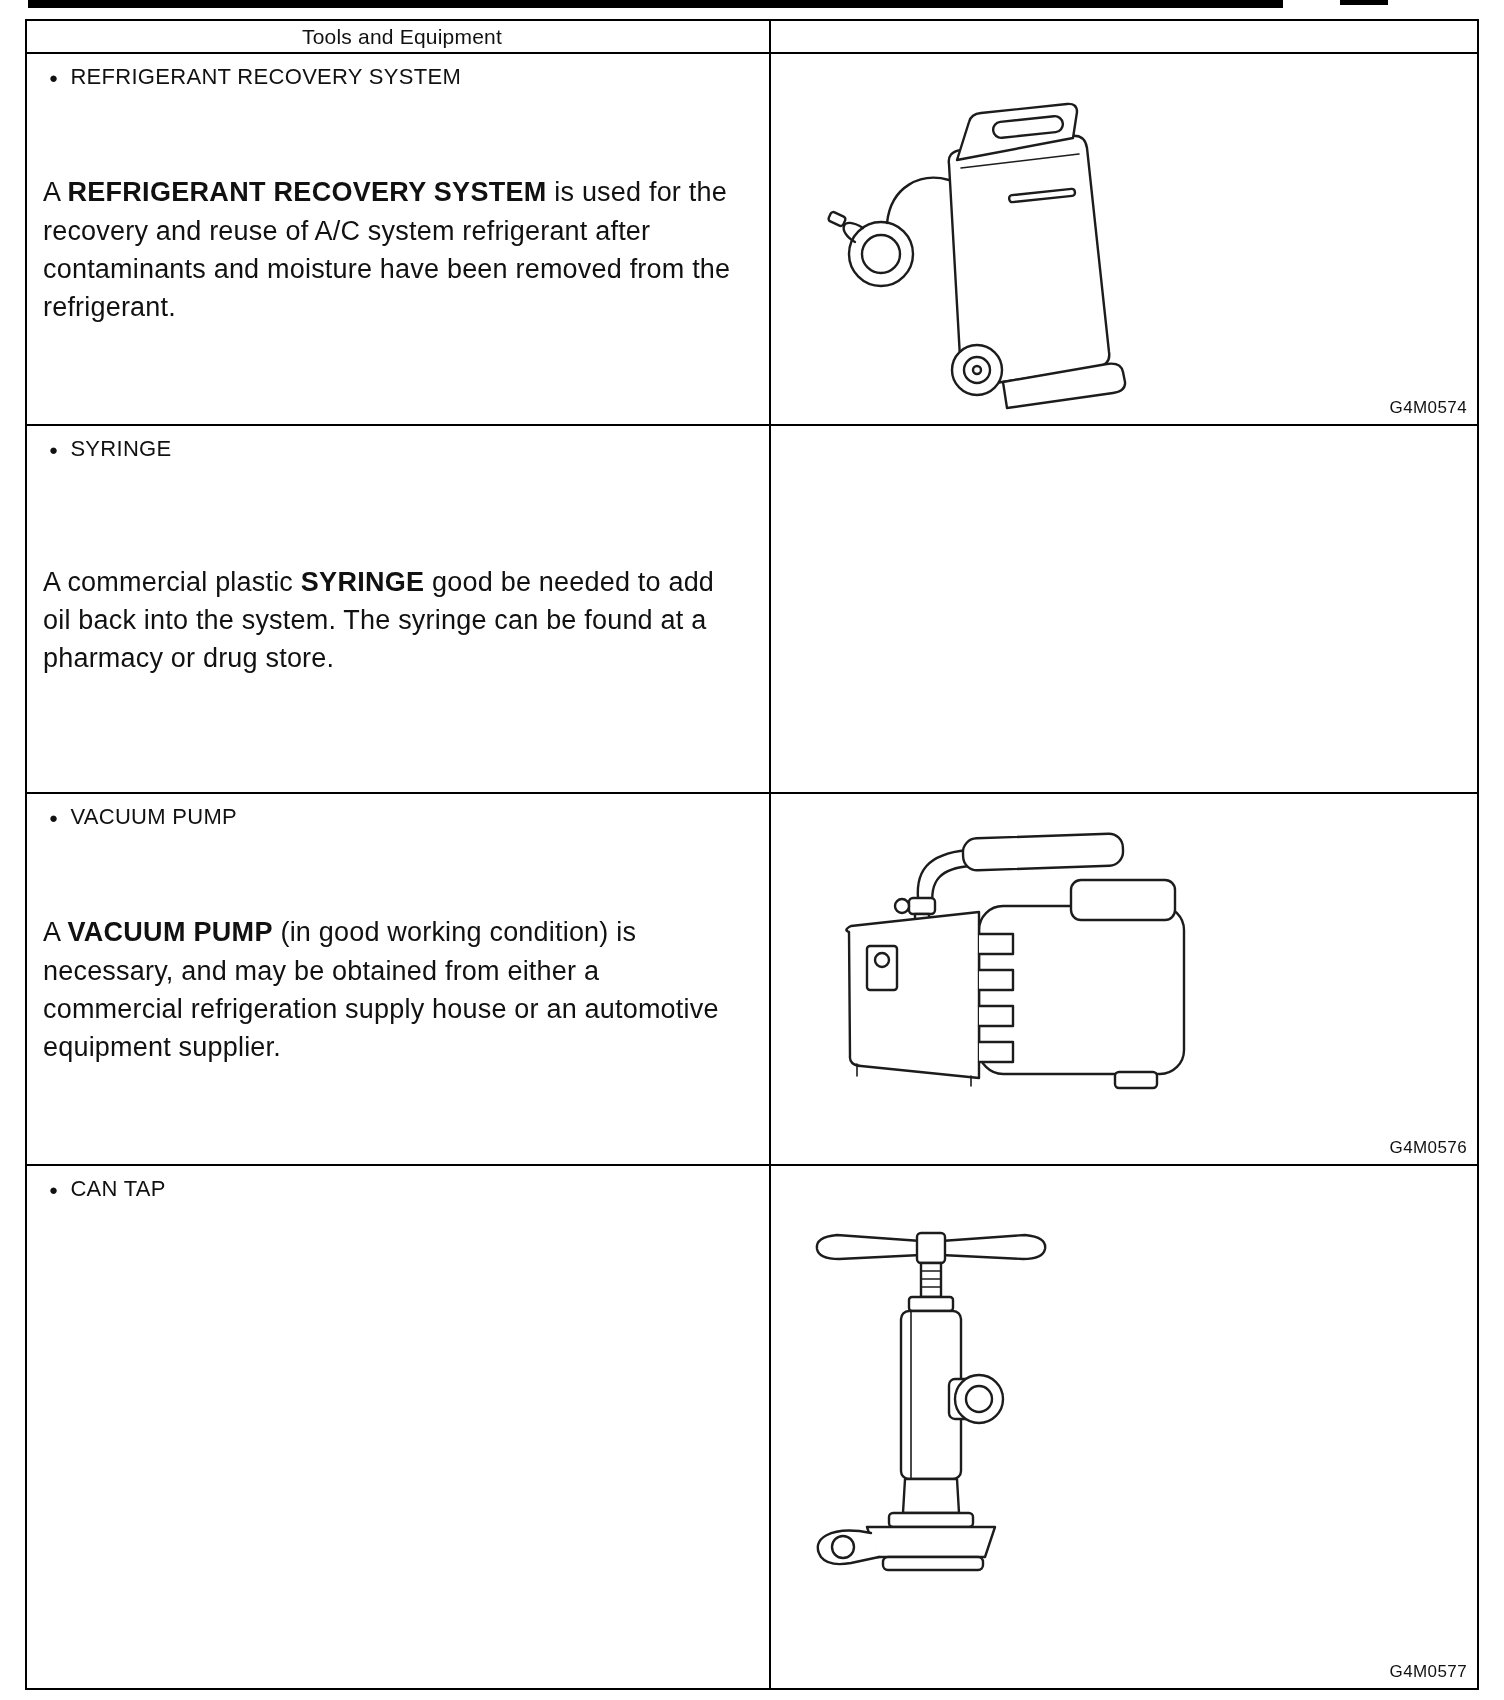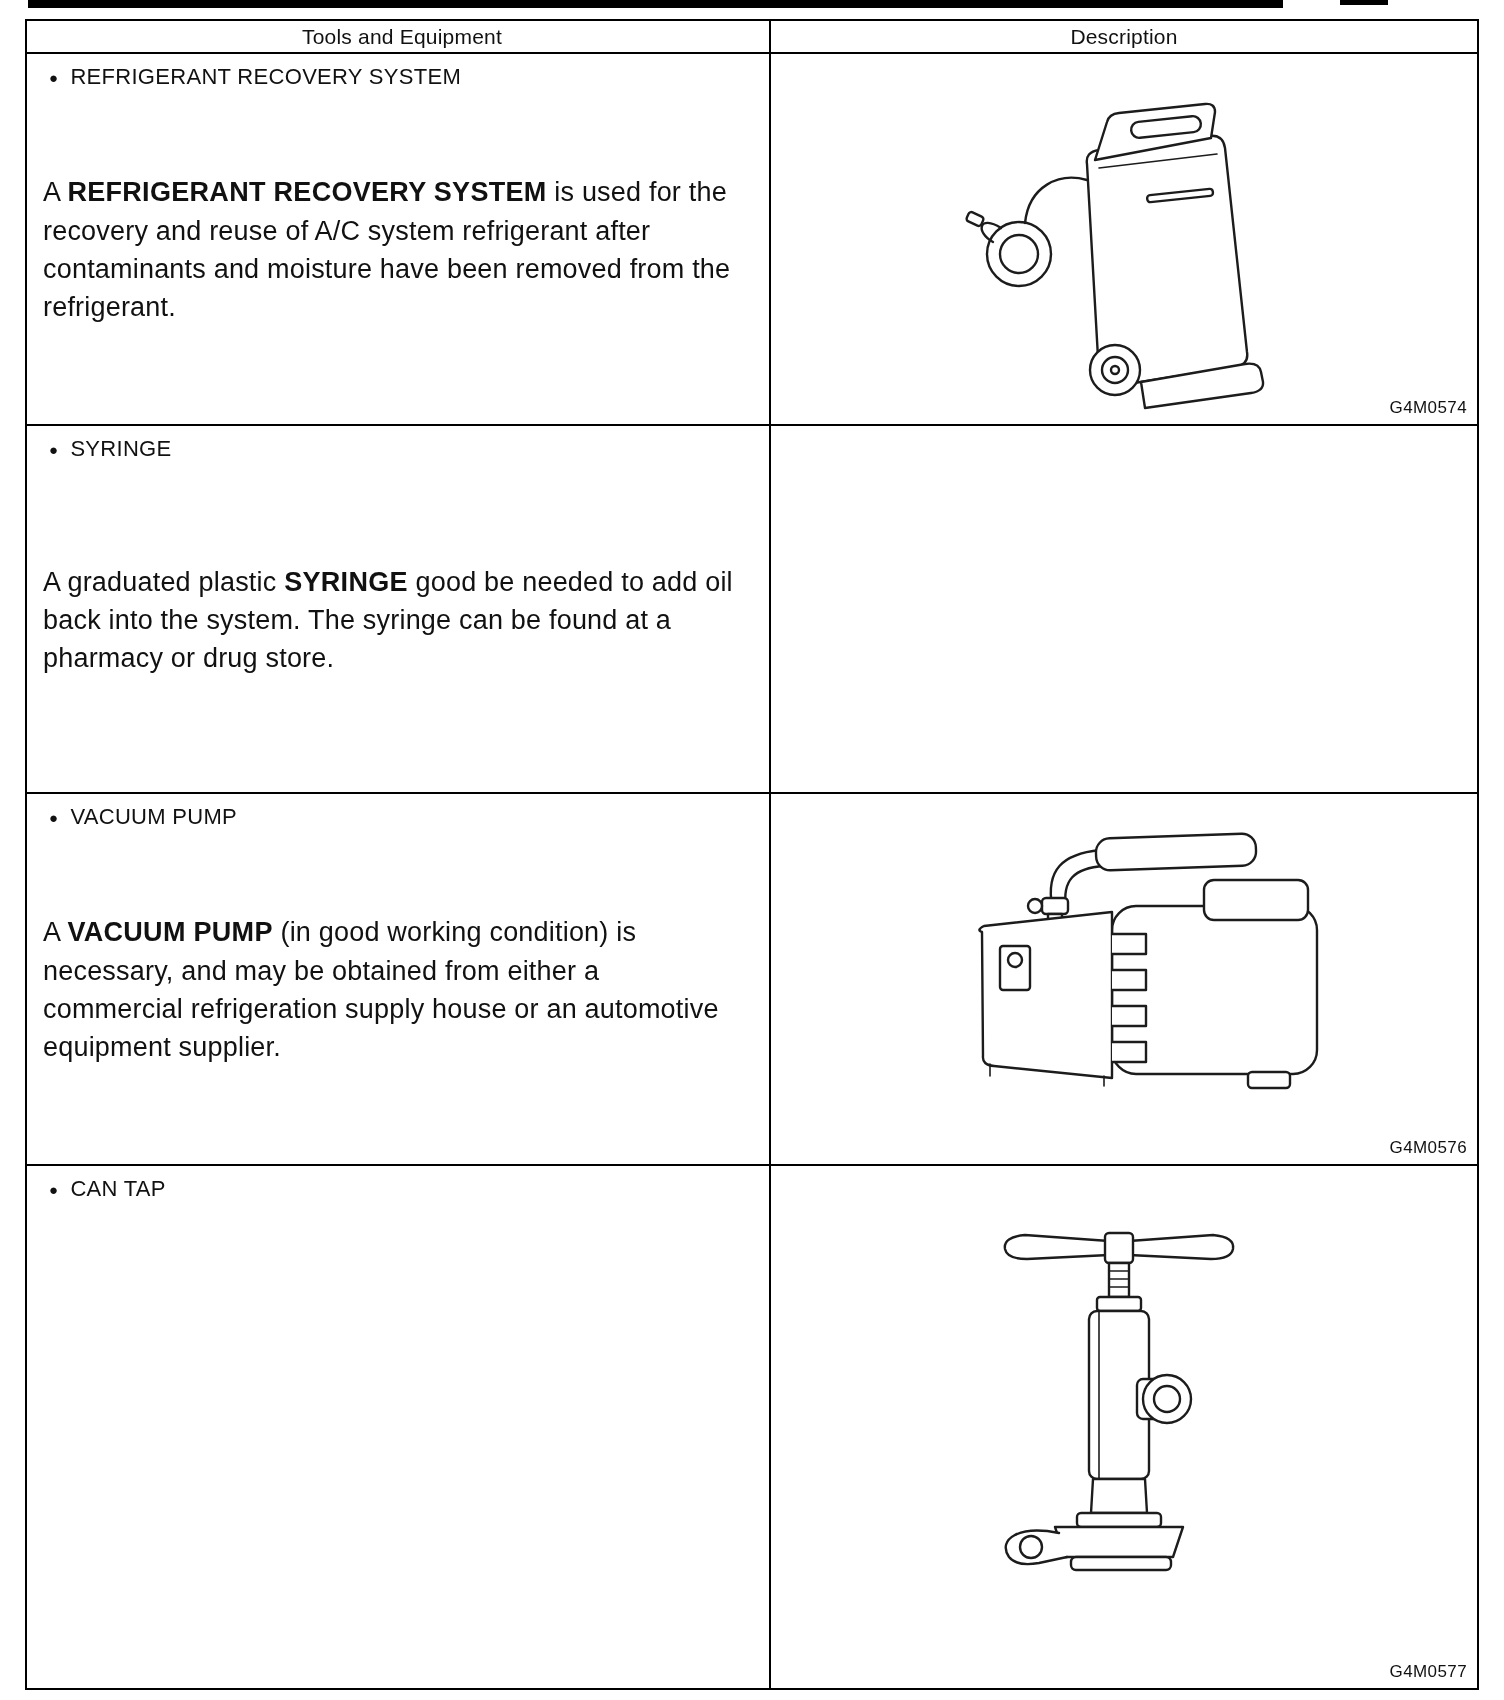--- a/index.html
+++ b/index.html
@@ -53,21 +53,21 @@
   }
   .item-desc {
     font-size: 27px; line-height: 1.42;
     letter-spacing: 0.2px;
     margin: auto 0;
     max-width: 702px;
   }
   .item-desc b { letter-spacing: 0.3px; }
   .cell-right {
     position: relative;
-    display: flex; align-items: center; justify-content: center;
+    display: flex; align-items: center; 
   }
   .figure { display: flex; align-items: center; justify-content: center; }
   .fig-code {
     position: absolute; right: 10px; bottom: 6px;
     font-size: 17px; letter-spacing: 0.4px;
   }
   .r1 { flex: 0 0 372px; }
   .r2 { flex: 0 0 368px; }
   .r3 { flex: 0 0 372px; }
   .r4 { flex: 1 1 auto; }
@@ -85,21 +85,20 @@
 </head>
 <body>
 
 <div class="scan-artifact artifact-main"></div>
 <div class="scan-artifact artifact-small"></div>
 
 <div class="tbl">
 
   <div class="row header-row">
     <div class="header-cell cell-left">Tools and Equipment</div>
-    <div class="header-cell">Description</div>
   </div>
 
   <div class="row body-row r1">
     <div class="cell-left">
       <div class="item-title">
         <span class="bullet">●</span>
         <span>REFRIGERANT RECOVERY SYSTEM</span>
       </div>
       <p class="item-desc"><span>A </span><b>REFRIGERANT RECOVERY SYSTEM</b><span> is used for the recovery and reuse of A/C system refrigerant after contaminants and moisture have been removed from the refrigerant.</span></p>
     </div>
@@ -131,21 +130,21 @@
       <div class="fig-code">G4M0574</div>
     </div>
   </div>
 
   <div class="row body-row r2">
     <div class="cell-left">
       <div class="item-title">
         <span class="bullet">●</span>
         <span>SYRINGE</span>
       </div>
-      <p class="item-desc"><span>A graduated plastic </span><b>SYRINGE</b><span> good be needed to add oil back into the system. The syringe can be found at a pharmacy or drug store.</span></p>
+      <p class="item-desc"><span>A commercial plastic </span><b>SYRINGE</b><span> good be needed to add oil back into the system. The syringe can be found at a pharmacy or drug store.</span></p>
     </div>
   </div>
 
   <div class="row body-row r3">
     <div class="cell-left">
       <div class="item-title">
         <span class="bullet">●</span>
         <span>VACUUM PUMP</span>
       </div>
       <p class="item-desc"><span>A </span><b>VACUUM PUMP</b><span> (in good working condition) is necessary, and may be obtained from either a commercial refrigeration supply house or an automotive equipment supplier.</span></p>

